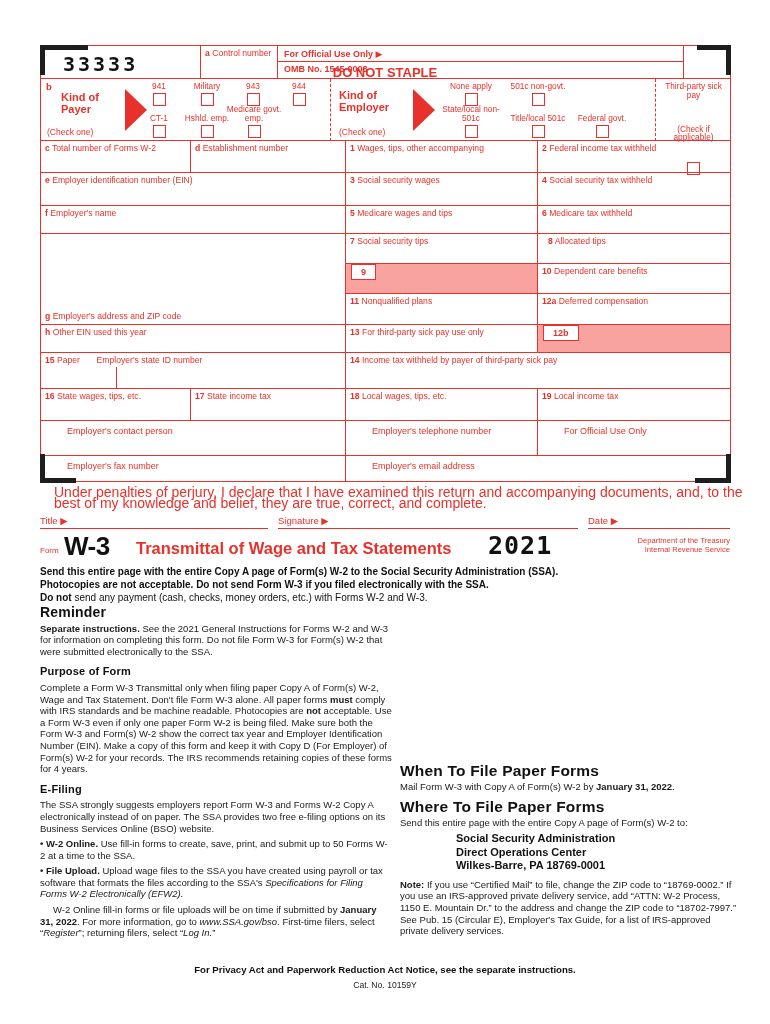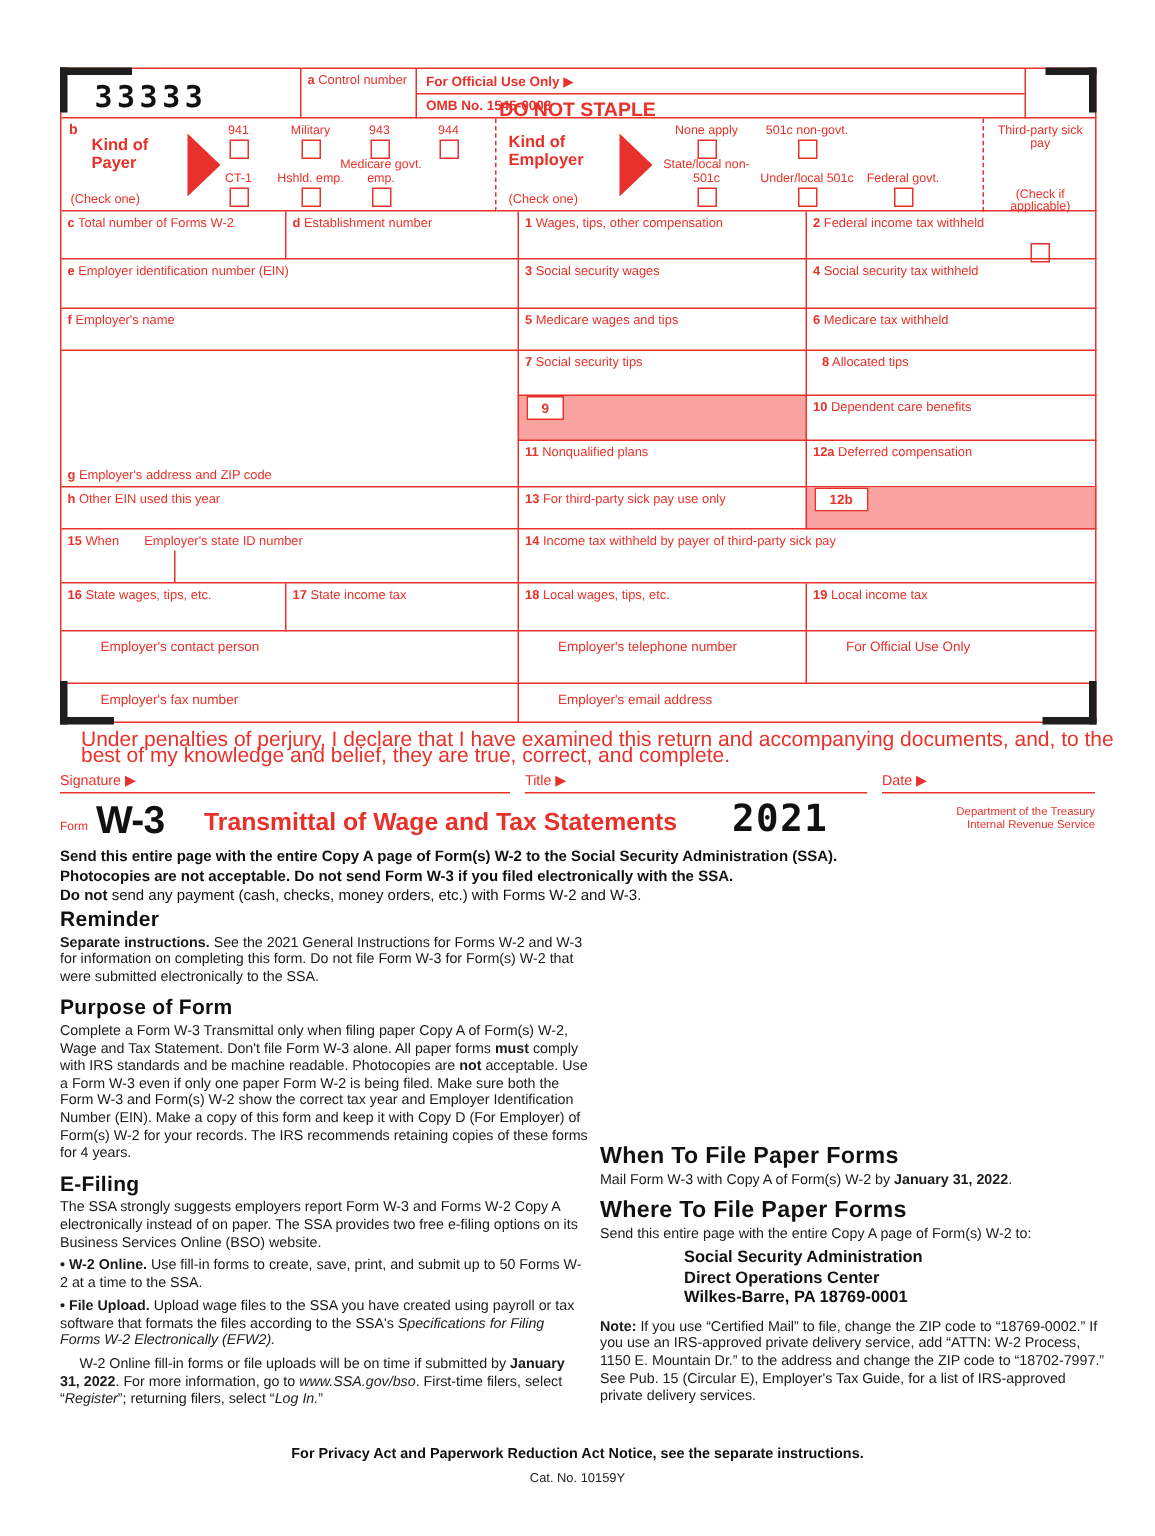--- a/index.html
+++ b/index.html
@@ -55,21 +55,21 @@
   .dept{ position:absolute; right:0; top:3px; width:140px; text-align:right;
          color:var(--red); font-size:7.6px; line-height:9px; }
 
   
   .lead{ position:absolute; left:40px; top:566px; width:700px; font-size:10px;
          line-height:12.8px; font-weight:bold; color:#111; }
   .lead .plain{ font-weight:normal; }
   .col{ position:absolute; font-size:9.5px; line-height:11.6px; color:#1a1a1a; }
   .col p{ margin:0 0 1px 0; }
   .col h2{ color:#111; font-weight:bold; margin:9px 0 4px 0; letter-spacing:0.2px; }
-  .h-sm{ font-size:14px; } .h-lg{ font-size:14px; }
+  .h-sm{ font-size:14px; } .h-lg{ font-size:11px; }
   .bullet{ margin-top:4px !important; }
   .lastp{ margin-top:4px !important; text-indent:13px; }
   .addr{ font-weight:bold; font-size:11px; line-height:13.5px; margin:4px 0 0 56px; color:#111; }
   .footer1{ position:absolute; left:0; top:964px; width:770px; text-align:center;
             font-weight:bold; font-size:9.6px; color:#111; }
   .footer2{ position:absolute; left:0; top:980px; width:770px; text-align:center;
             font-size:8.6px; color:#222; }
   i{ font-style:italic; }
 </style>
 </head>
@@ -136,21 +136,21 @@
     </div>
     <div class="opt" style="left:172px;top:3px;width:70px">
       <div>501c non-govt.</div>
       <div class="cb"></div>
     </div>
     <div class="opt" style="left:109px;bottom:2px;width:62px">
       <div>State/local non-501c</div>
       <div class="cb"></div>
     </div>
     <div class="opt" style="left:172px;bottom:2px;width:70px">
-      <div>Under/local 501c</div>
+      <div>Title/local 501c</div>
       <div class="cb"></div>
     </div>
     <div class="opt" style="left:240px;bottom:2px;width:62px">
       <div>Federal govt.</div>
       <div class="cb"></div>
     </div>
   </div>
 
   <div class="cell" style="left:615px;top:33px;width:75px;height:62px">
     <div class="opt" style="left:4px;top:3px;width:67px;gap:20px">
@@ -160,21 +160,21 @@
     </div>
   </div>
 
   <div class="cell" style="left:0;top:95px;width:150px;height:32px">
     <div class="flabel"><b>c</b> <span>Total number of Forms W-2</span></div>
   </div>
   <div class="cell" style="left:150px;top:95px;width:155px;height:32px">
     <div class="flabel"><b>d</b> <span>Establishment number</span></div>
   </div>
   <div class="cell" style="left:305px;top:95px;width:192px;height:32px">
-    <div class="flabel"><b>1</b> <span>Wages, tips, other compensation</span></div>
+    <div class="flabel"><b>1</b> <span>Wages, tips, other accompanying</span></div>
   </div>
   <div class="cell" style="left:497px;top:95px;width:193px;height:32px">
     <div class="flabel"><b>2</b> <span>Federal income tax withheld</span></div>
   </div>
 
   <div class="cell" style="left:0;top:127px;width:305px;height:33px">
     <div class="flabel"><b>e</b> <span>Employer identification number (EIN)</span></div>
   </div>
   <div class="cell" style="left:305px;top:127px;width:192px;height:33px">
     <div class="flabel"><b>3</b> <span>Social security wages</span></div>
@@ -224,21 +224,21 @@
   <div class="cell" style="left:305px;top:279px;width:192px;height:28px">
     <div class="flabel"><b>13</b> <span>For third-party sick pay use only</span></div>
   </div>
   <div class="cell shaded" style="left:497px;top:279px;width:193px;height:28px">
     <div class="chip" style="left:5px">
         <span>12b</span>
       </div>
   </div>
 
   <div class="cell" style="left:0;top:307px;width:305px;height:36px">
-    <div class="flabel"><b>15</b> <span>When</span>&nbsp;&nbsp;&nbsp;&nbsp;&nbsp;&nbsp;&nbsp;<span>Employer's state ID number</span></div>
+    <div class="flabel"><b>15</b> <span>Paper</span>&nbsp;&nbsp;&nbsp;&nbsp;&nbsp;&nbsp;&nbsp;<span>Employer's state ID number</span></div>
     <div class="abs" style="left:75px;top:14px;height:21px;border-left:1px solid var(--red)"></div>
   </div>
   <div class="cell" style="left:305px;top:307px;width:385px;height:36px">
     <div class="flabel"><b>14</b> <span>Income tax withheld by payer of third-party sick pay</span></div>
   </div>
 
   <div class="cell" style="left:0;top:343px;width:150px;height:32px">
     <div class="flabel"><b>16</b> <span>State wages, tips, etc.</span></div>
   </div>
   <div class="cell" style="left:150px;top:343px;width:155px;height:32px">
@@ -273,22 +273,22 @@
   <div class="corner" style="right:-1px;top:-1px;width:34px;height:5px"></div>
   <div class="corner" style="right:-1px;top:-1px;width:5px;height:30px"></div>
   <div class="corner" style="left:-1px;bottom:-2px;width:36px;height:5px"></div>
   <div class="corner" style="left:-1px;bottom:-2px;width:5px;height:29px"></div>
   <div class="corner" style="right:-1px;bottom:-2px;width:36px;height:5px"></div>
   <div class="corner" style="right:-1px;bottom:-2px;width:5px;height:29px"></div>
 </div>
 
 <div class="attest">Under penalties of perjury, I declare that I have examined this return and accompanying documents, and, to the best of my knowledge and belief, they are true, correct, and complete.</div>
 <div class="sigrow">
+  <div class="sigseg" style="width:228px"><span>Title ▶</span></div>
   <div class="sigseg" style="width:300px"><span>Signature ▶</span></div>
-  <div class="sigseg" style="width:228px"><span>Title ▶</span></div>
   <div class="sigseg" style="flex:1"><span>Date ▶</span></div>
 </div>
 
 <div class="titleblock">
   <span class="fw">Form</span>
   <span class="w3">W-3</span>
   <span class="ttl">Transmittal of Wage and Tax Statements</span>
   <span class="year">2021</span>
   <span class="dept">
     <span>Department of the Treasury</span><br>

